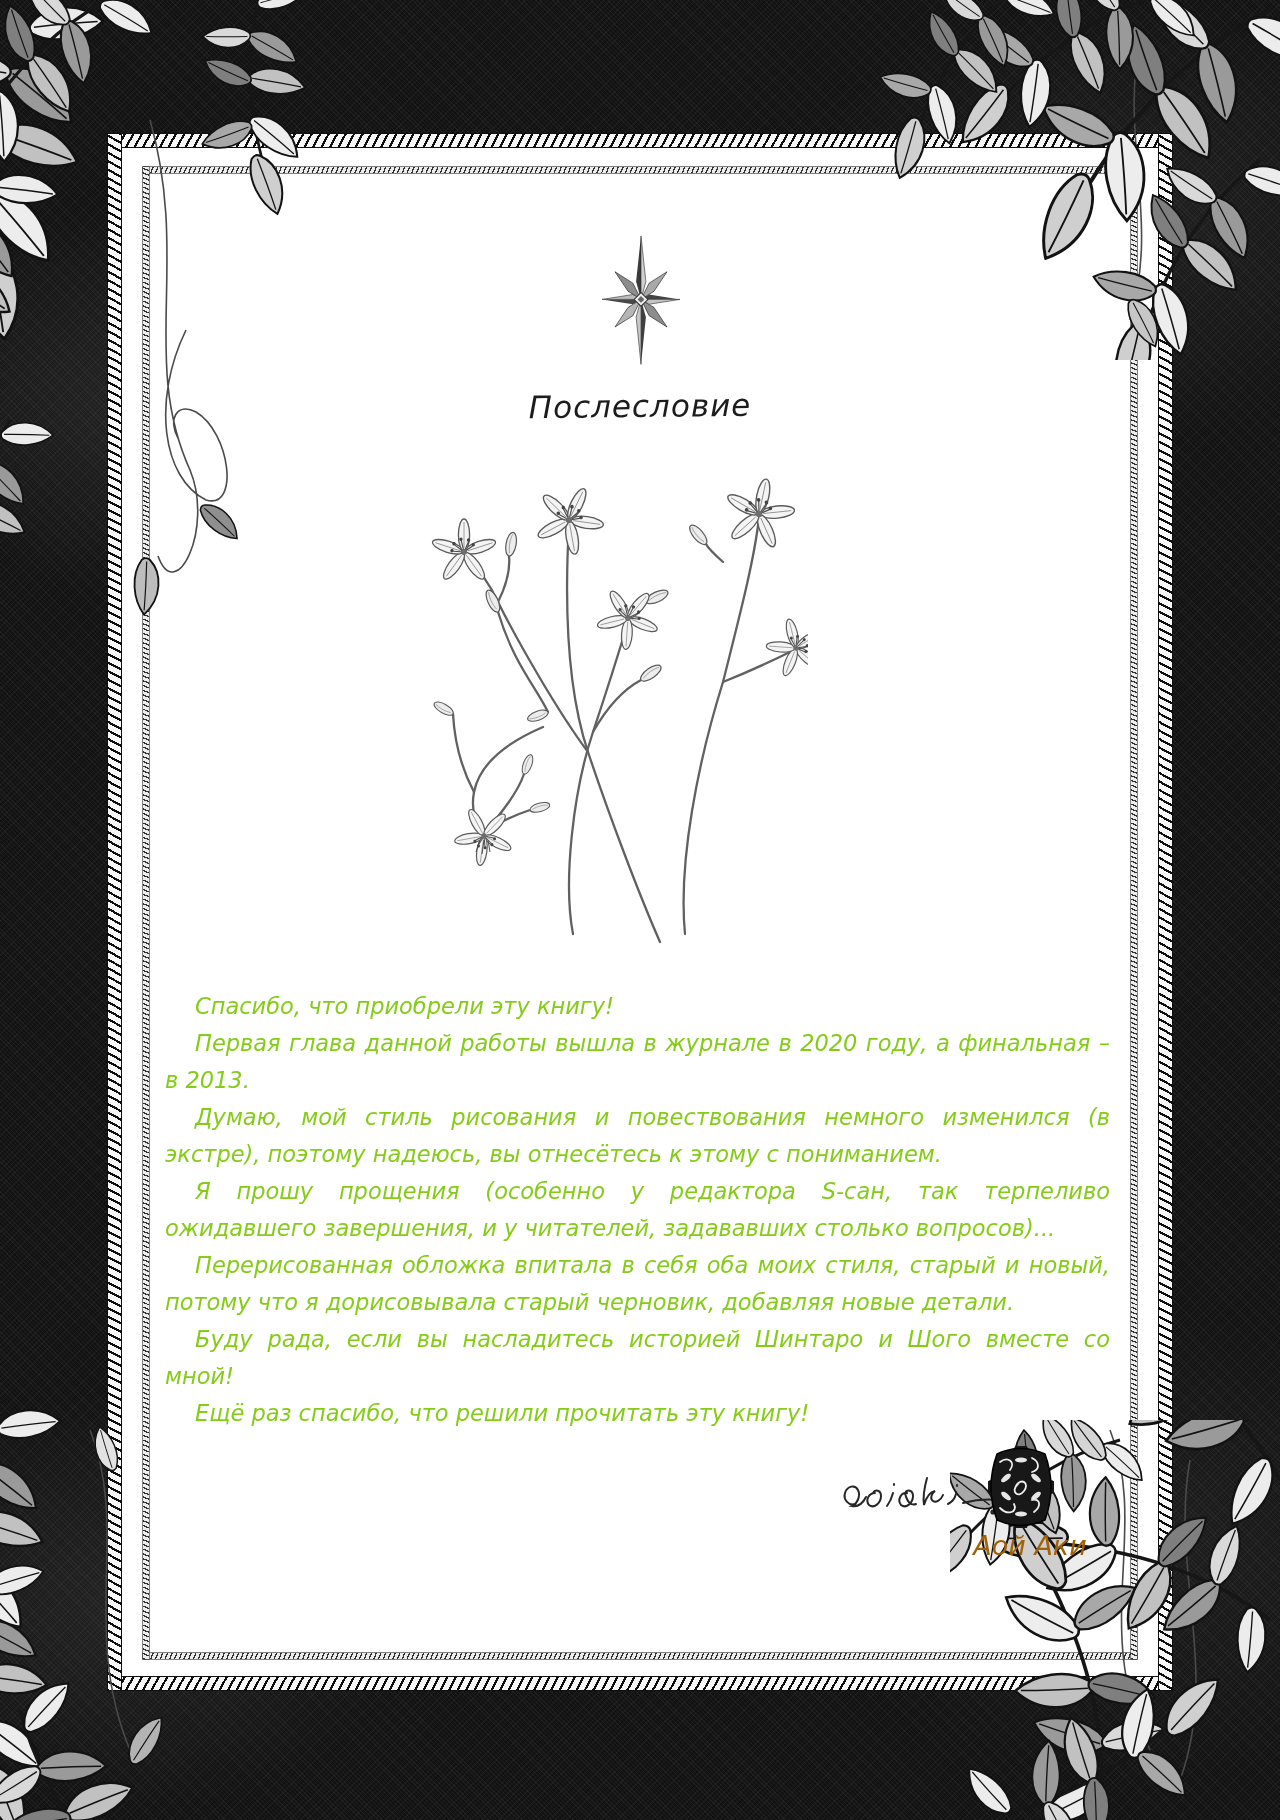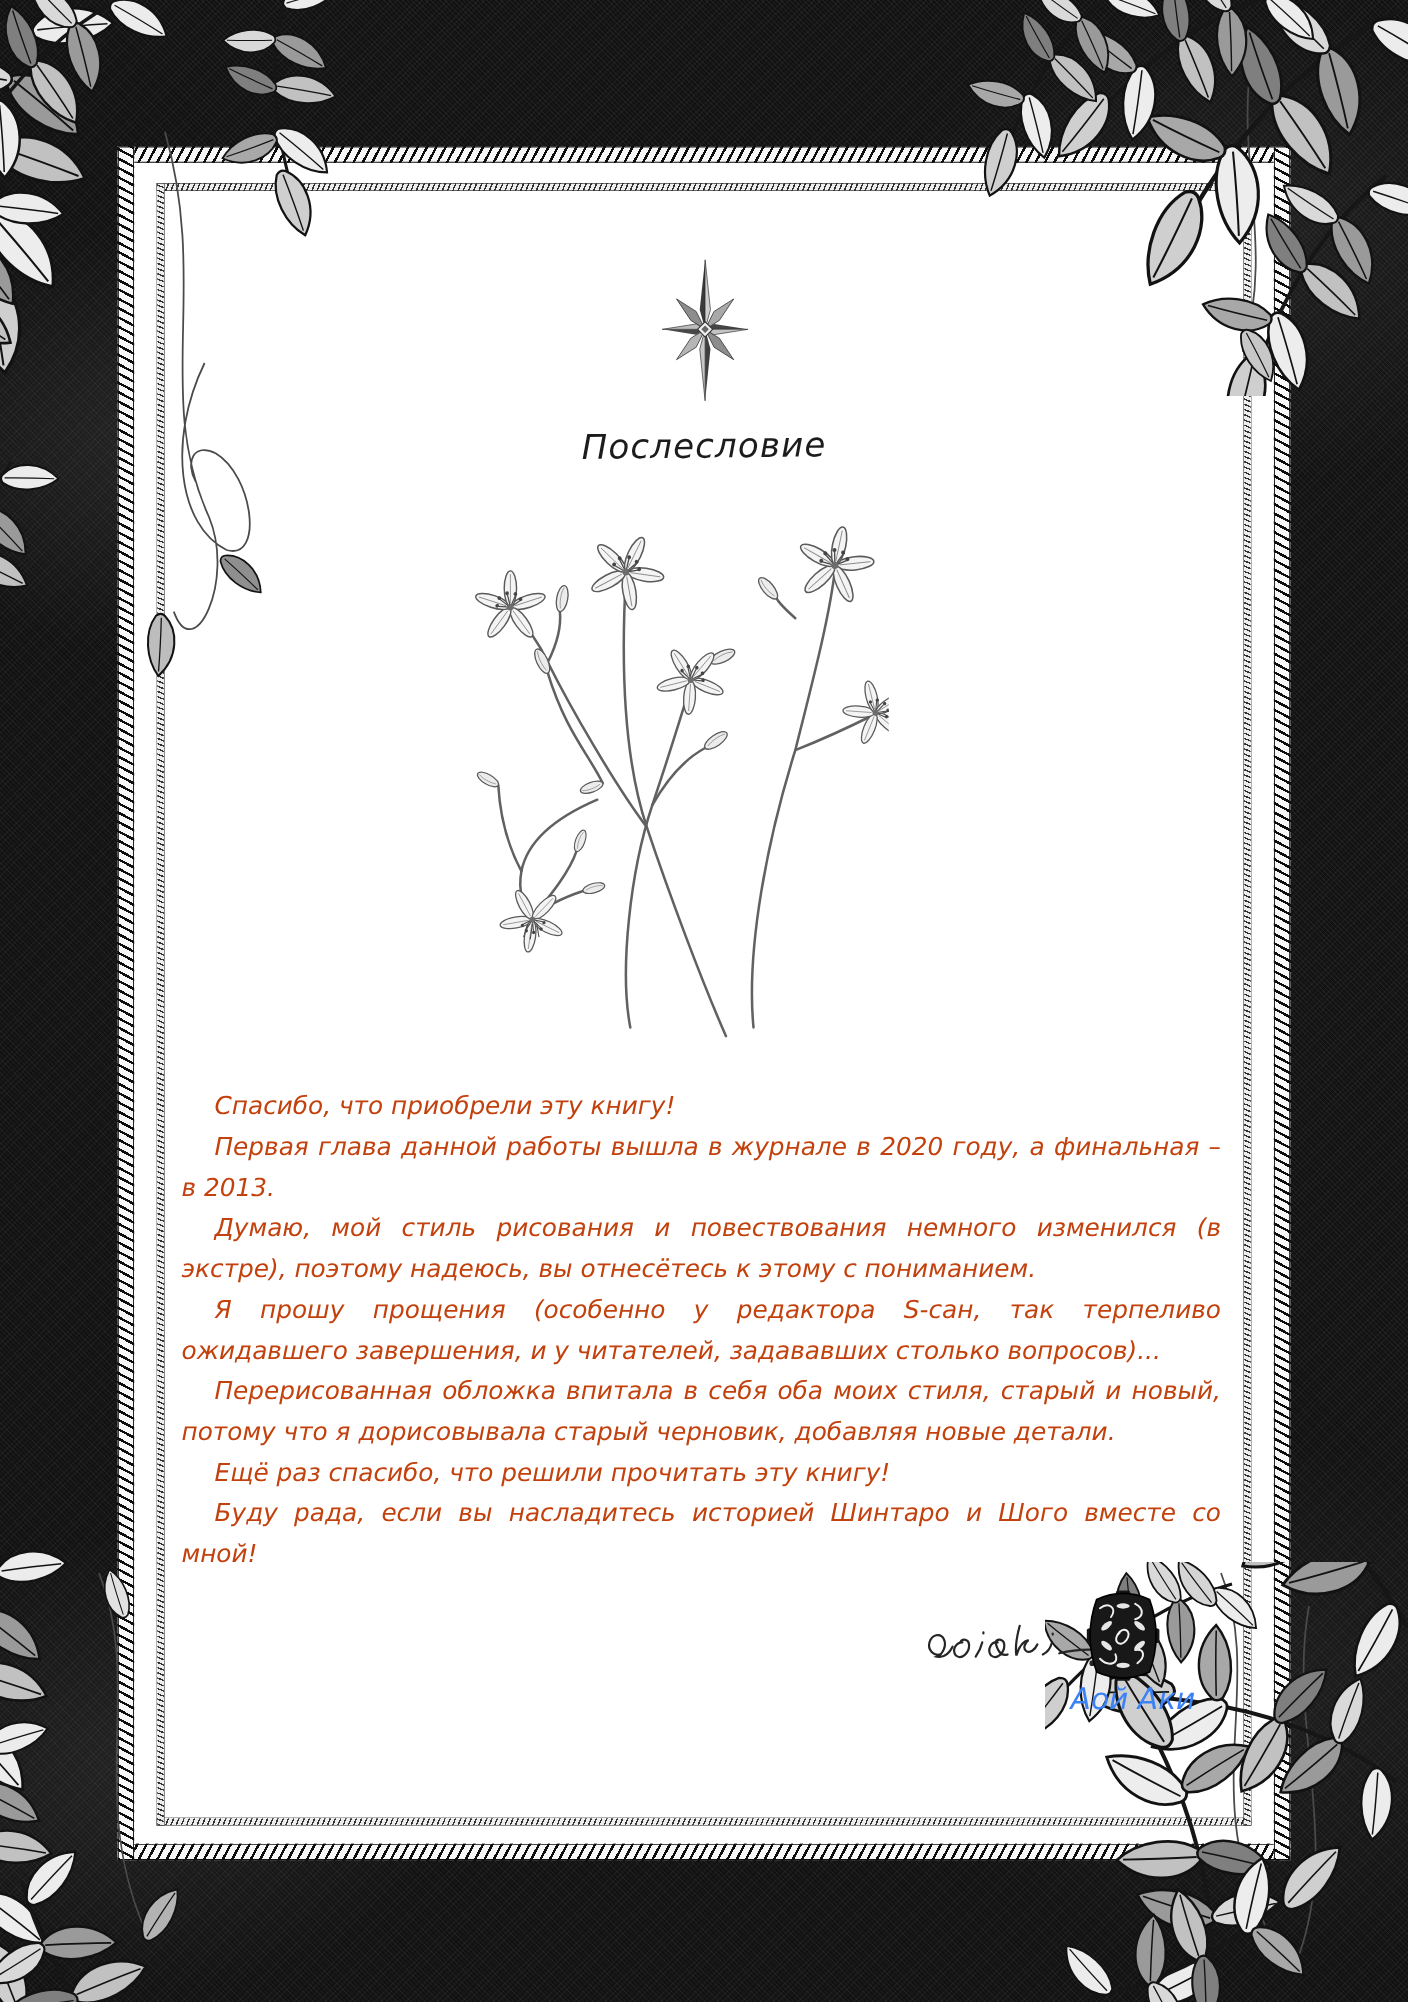--- a/index.html
+++ b/index.html
@@ -41,27 +41,27 @@
   .ornament{position:absolute;}
   .corner{position:absolute;pointer-events:none;}
 
   .title{
     position:absolute;left:0;right:0;top:388px;text-align:center;
     font-size:31px;font-style:italic;color:#1c1c1c;letter-spacing:1px;
     transform:rotate(-.6deg);
   }
   .afterword{
     position:absolute;left:165px;width:945px;top:988px;
-    color:#c2410c;font-size:22.5px;line-height:37px;font-style:italic;
+    color:#84cc16;font-size:22.5px;line-height:37px;font-style:italic;
     text-align:justify;
   }
   .afterword p{margin:0;text-indent:30px;}
   .author{
     position:absolute;left:930px;width:200px;top:1530px;text-align:center;
-    font-size:27px;font-style:italic;color:#3b82f6;
+    font-size:27px;font-style:italic;color:#a16207;
   }
   .sr{position:absolute;width:1px;height:1px;overflow:hidden;clip-path:inset(50%);opacity:0;}
 </style>
 </head>
 <body>
 
 <div class="backdrop"></div>
 
 <svg width="0" height="0" style="position:absolute" aria-hidden="true">
   <defs>
@@ -222,22 +222,22 @@
   <use href="#sprig" transform="translate(170,20) rotate(120) scale(1.2)"></use>
   <use href="#leaf" transform="translate(150,40) rotate(-110) scale(1.2)" color="#d5d5d5"></use>
 </svg>
 
 <div class="afterword">
   <p>Спасибо, что приобрели эту книгу!</p>
   <p>Первая глава данной работы вышла в журнале в 2020 году, а финальная – в 2013.</p>
   <p>Думаю, мой стиль рисования и повествования немного изменился (в экстре), поэтому надеюсь, вы отнесётесь к этому с пониманием.</p>
   <p>Я прошу прощения (особенно у редактора S-сан, так терпеливо ожидавшего завершения, и у читателей, задававших столько вопросов)...</p>
   <p>Перерисованная обложка впитала в себя оба моих стиля, старый и новый, потому что я дорисовывала старый черновик, добавляя новые детали.</p>
+  <p>Буду рада, если вы насладитесь историей Шинтаро и Шого вместе со мной!</p>
   <p>Ещё раз спасибо, что решили прочитать эту книгу!</p>
-  <p>Буду рада, если вы насладитесь историей Шинтаро и Шого вместе со мной!</p>
 </div>
 
 <div class="ornament" style="left:835px;top:1462px;width:170px;height:62px">
   <span class="sr">aoiaki.</span>
   <svg width="170" height="62" viewBox="0 0 170 62">
     <g stroke="#262626" stroke-width="2" fill="none" stroke-linecap="round">
       <path d="M20,42 C14,44 8,38 10,31 C12,24 20,22 23,28 C26,34 22,42 17,44 C23,45 28,41 31,35"></path>
       <path d="M40,31 C34,31 30,38 34,43 C39,47 46,41 46,34 C46,28 40,27 38,31"></path>
       <path d="M52,44 C55,40 57,35 58,31 M59,22 L59,23"></path>
       <path d="M72,31 C66,30 62,38 66,43 C71,47 78,41 78,34 C78,28 72,27 70,31 C72,40 76,44 81,42"></path>

